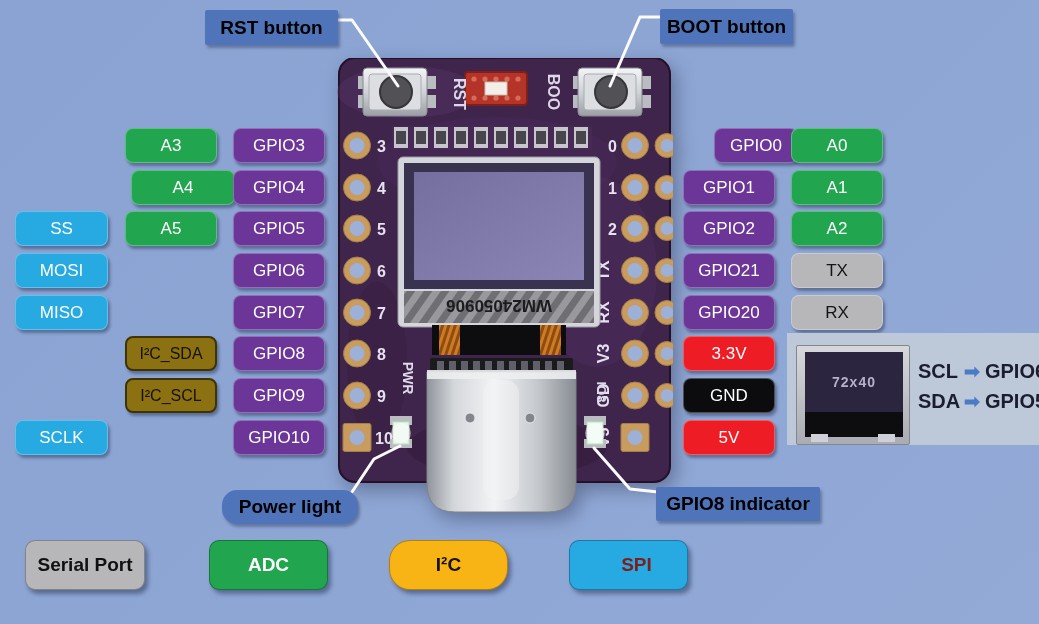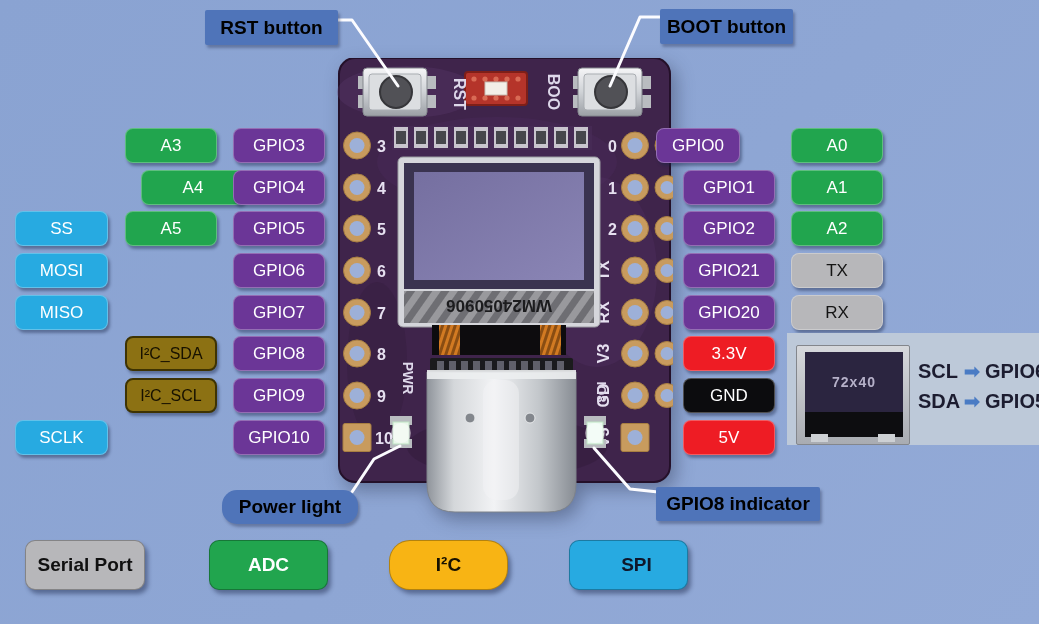--- a/index.html
+++ b/index.html
@@ -35,21 +35,21 @@
   .legend {
     position:absolute; height:50px; border-radius:10px;
     display:flex; align-items:center; justify-content:center;
     font-weight:bold; font-size:19px;
     border:1px solid rgba(0,0,0,.28);
     box-shadow:3px 4px 4px rgba(25,35,70,.45);
   }
   .lg-gray  { background:#b7b7ba; color:#101010; }
   .lg-green { background:#21a54e; color:#fff; }
   .lg-yellow{ background:#f8b414; color:#171100;border-radius:21px; }
-  .lg-cyan  { background:#27aae1; color:#0f172a;padding-left:16px; }
+  .lg-cyan  { background:#27aae1; color:#7f1d1d;padding-left:16px; }
   
   .inset { position:absolute; left:787px; top:333px; width:252px; height:112px; background:#bdc9d9; }
   .oled-photo {
     position:absolute; left:9px; top:12px; width:114px; height:100px;
     background:linear-gradient(#d6d8dc,#a9acb2); border:1px solid #83868c; border-radius:2px;
   }
   .oled-screen {
     position:absolute; left:8px; top:6px; width:98px; height:60px; background:#2b2540;
     display:flex; align-items:center; justify-content:center;
     color:#b6b1c9; font-size:14px; font-weight:bold; letter-spacing:1px;
@@ -326,35 +326,35 @@
   <div class="callout" style="left:656px; top:487px; width:164px; height:34px;">
       <span>GPIO8 indicator</span>
     </div>
 
   <div class="badge b-cyan" style="left:15px; top:211px; width:93px;">SS</div>
   <div class="badge b-cyan" style="left:15px; top:253px; width:93px;">MOSI</div>
   <div class="badge b-cyan" style="left:15px; top:295px; width:93px;">MISO</div>
   <div class="badge b-cyan" style="left:15px; top:420px; width:93px;">SCLK</div>
 
   <div class="badge b-green" style="left:125px; top:128px; width:92px;">A3</div>
-  <div class="badge b-green" style="left:141px; top:170px; width:104px;">A4</div>
+  <div class="badge b-green" style="left:131px; top:170px; width:104px;">A4</div>
   <div class="badge b-green" style="left:125px; top:211px; width:92px;">A5</div>
   <div class="badge b-olive" style="left:125px; top:336px; width:92px;">I²C_SDA</div>
   <div class="badge b-olive" style="left:125px; top:378px; width:92px;">I²C_SCL</div>
 
   <div class="badge b-purple" style="left:233px; top:128px; width:92px;">GPIO3</div>
   <div class="badge b-purple" style="left:233px; top:170px; width:92px;">GPIO4</div>
   <div class="badge b-purple" style="left:233px; top:211px; width:92px;">GPIO5</div>
   <div class="badge b-purple" style="left:233px; top:253px; width:92px;">GPIO6</div>
   <div class="badge b-purple" style="left:233px; top:295px; width:92px;">GPIO7</div>
   <div class="badge b-purple" style="left:233px; top:336px; width:92px;">GPIO8</div>
   <div class="badge b-purple" style="left:233px; top:378px; width:92px;">GPIO9</div>
   <div class="badge b-purple" style="left:233px; top:420px; width:92px;">GPIO10</div>
 
-  <div class="badge b-purple" style="left:656px; top:128px; width:84px;">GPIO0</div>
+  <div class="badge b-purple" style="left:714px; top:128px; width:84px;">GPIO0</div>
   <div class="badge b-purple" style="left:683px; top:170px; width:92px;">GPIO1</div>
   <div class="badge b-purple" style="left:683px; top:211px; width:92px;">GPIO2</div>
   <div class="badge b-purple" style="left:683px; top:253px; width:92px;">GPIO21</div>
   <div class="badge b-purple" style="left:683px; top:295px; width:92px;">GPIO20</div>
   <div class="badge b-red" style="left:683px; top:336px; width:92px;">3.3V</div>
   <div class="badge b-black" style="left:683px; top:378px; width:92px;">GND</div>
   <div class="badge b-red" style="left:683px; top:420px; width:92px;">5V</div>
 
   <div class="badge b-green" style="left:791px; top:128px; width:92px;">A0</div>
   <div class="badge b-green" style="left:791px; top:170px; width:92px;">A1</div>

